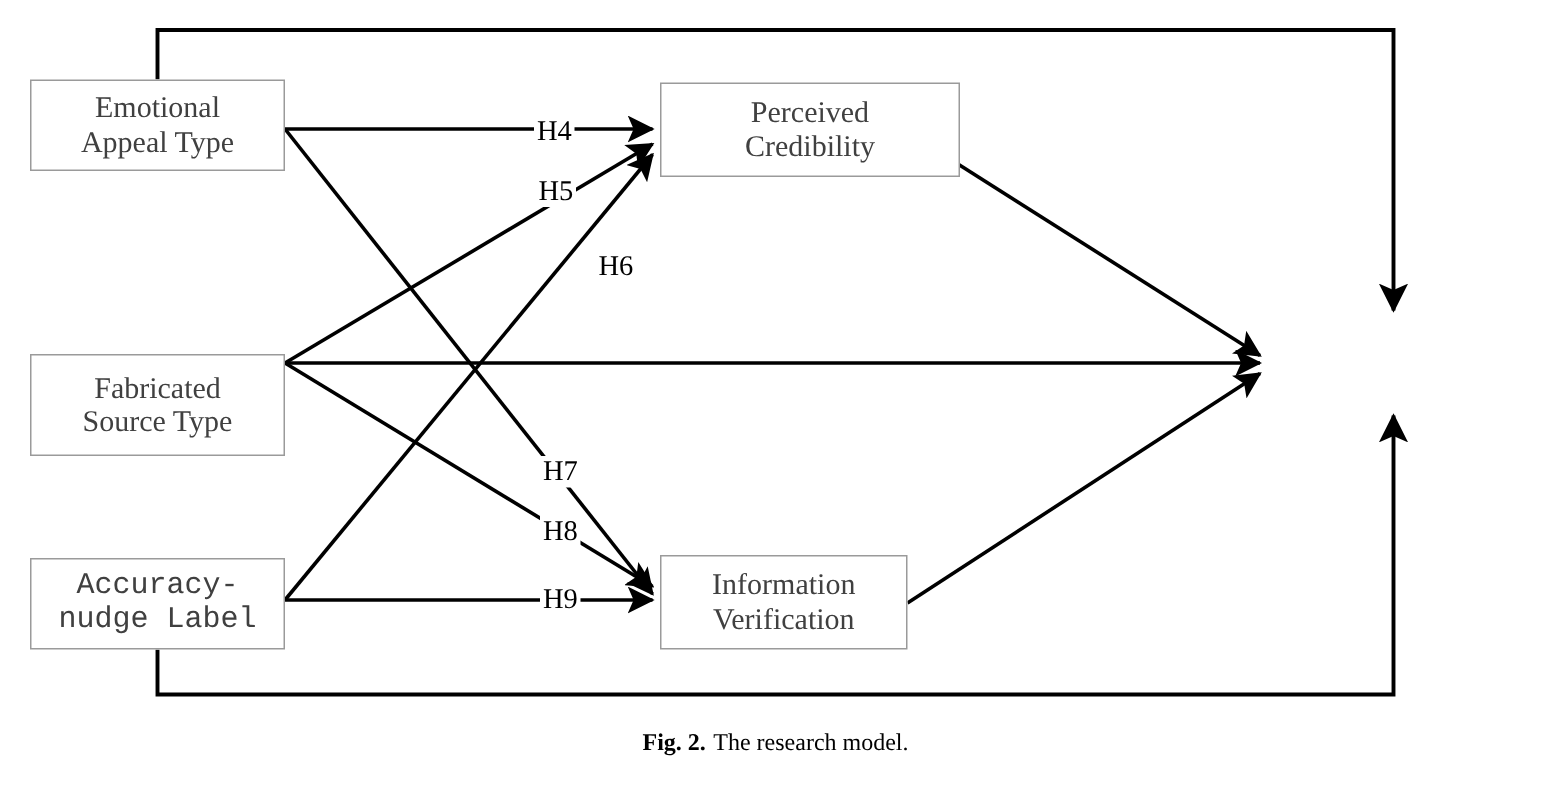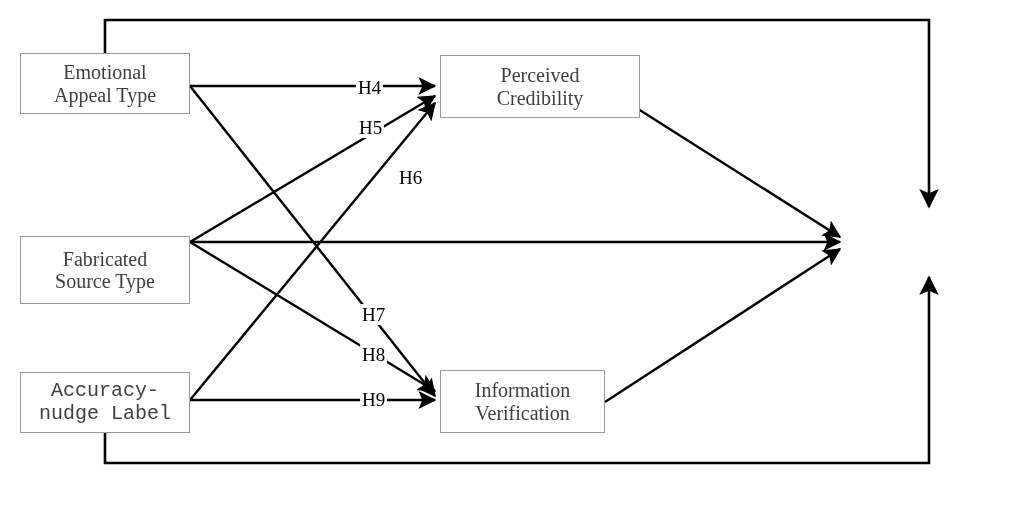--- a/index.html
+++ b/index.html
@@ -129,14 +129,17 @@
   </div>
 
 
   <div class="h-label" style="left:356px; top:77px;">H4</div>
   <div class="h-label" style="left:357px; top:117px;">H5</div>
   <div class="h-label" style="left:361px; top:167px;margin-left:36px;">H6</div>
   <div class="h-label" style="left:360px; top:304px;">H7</div>
   <div class="h-label" style="left:360px; top:344px;">H8</div>
   <div class="h-label" style="left:360px; top:389px;">H9</div>
 
+  <div id="caption">
+    <span class="cap-prefix">Fig. 2.</span><span class="cap-text">The research model.</span>
+  </div>
 
 </div>
 
 </body></html>

